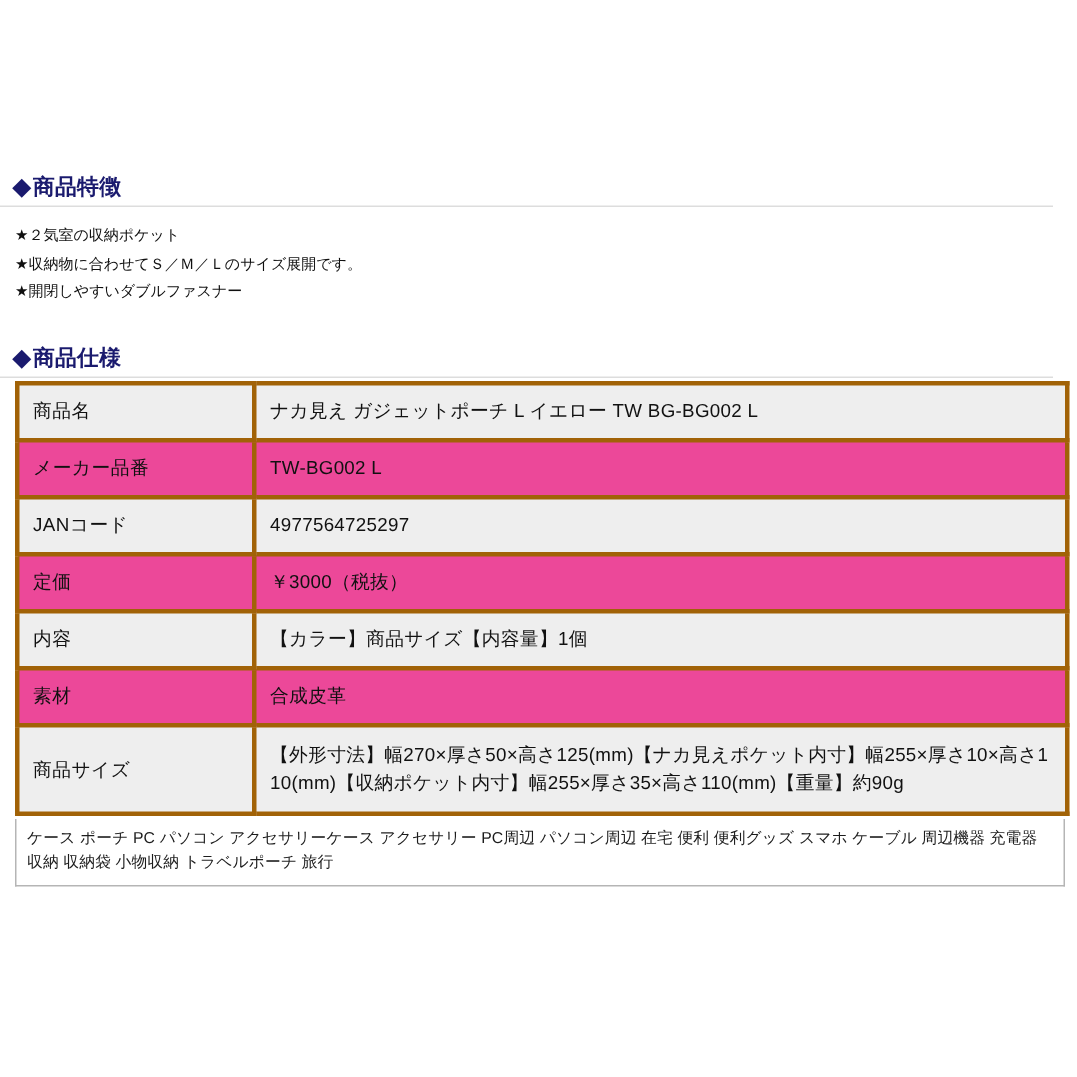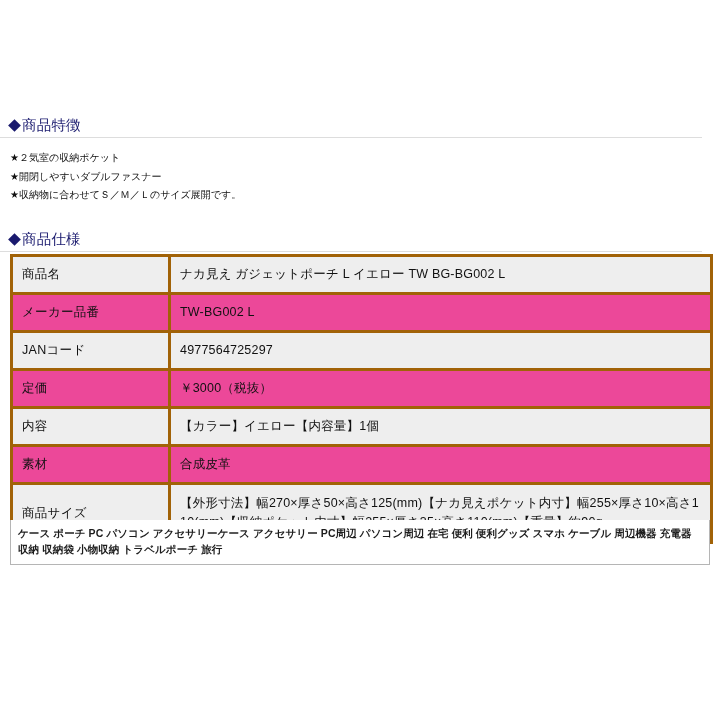--- a/index.html
+++ b/index.html
@@ -22,21 +22,21 @@
     box-sizing: border-box;
     background: #ffffff;
   }
 
   
   .section-heading {
     display: flex;
     align-items: center;
     gap: 3px;
     color: #1a1a6e;
-    font-weight: normal;
+    font-weight: bold;
     font-size: 14.5px;
     line-height: 1;
     letter-spacing: 0.2px;
     padding: 0 0 4px 10px;
     border-bottom: 1px solid #dddddd;
     margin: 0 8px 0 0;
   }
   .diamond-icon {
     display: inline-block;
     width: 9px;
@@ -90,50 +90,49 @@
   .spec-table tr.even td { background: #ec4899; }
   .spec-table td.label { letter-spacing: 0.3px; }
   .spec-table td.value { letter-spacing: 0.2px; }
   .spec-table tr.tall td { padding-top: 9px; padding-bottom: 9px; }
   .spec-table td.value.empty { min-height: 19px; }
 
   
   .keywords {
     position: absolute;
     left: 10px;
-    top: 520px;
+    top: 546px;
     width: 700px;
     box-sizing: border-box;
     border: 1px solid #b5b5b5;
     border-top: none;
     background: #ffffff;
     padding: 5px 7px 7px 7px;
     font-size: 10.5px;
     line-height: 16px;
     color: #1c1c1c;
     letter-spacing: 0.1px;
-    font-weight: bold;
   }
 </style>
 </head>
 <body>
 
 <div class="page">
 
   <div id="features-heading-wrap">
     <div class="section-heading">
       <span class="diamond-icon"></span>
       <span class="heading-label">商品特徴</span>
     </div>
   </div>
 
   <div class="features">
     <span class="line">★２気室の収納ポケット</span>
+    <span class="line">★収納物に合わせてＳ／Ｍ／Ｌのサイズ展開です。</span>
     <span class="line">★開閉しやすいダブルファスナー</span>
-    <span class="line">★収納物に合わせてＳ／Ｍ／Ｌのサイズ展開です。</span>
   </div>
 
   <div id="spec-heading-wrap">
     <div class="section-heading">
       <span class="diamond-icon"></span>
       <span class="heading-label">商品仕様</span>
     </div>
   </div>
 
   <table class="spec-table">
@@ -153,21 +152,21 @@
       <tr class="odd">
         <td class="label">JANコード</td>
         <td class="value">4977564725297</td>
       </tr>
       <tr class="even">
         <td class="label">定価</td>
         <td class="value">￥3000（税抜）</td>
       </tr>
       <tr class="odd">
         <td class="label">内容</td>
-        <td class="value">【カラー】イエロー【内容量】1個</td>
+        <td class="value">【カラー】商品サイズ【内容量】1個</td>
       </tr>
       <tr class="even">
         <td class="label">素材</td>
         <td class="value">合成皮革</td>
       </tr>
       <tr class="odd tall">
         <td class="label">商品サイズ</td>
         <td class="value">【外形寸法】幅270×厚さ50×高さ125(mm)【ナカ見えポケット内寸】幅255×厚さ10×高さ110(mm)【収納ポケット内寸】幅255×厚さ35×高さ110(mm)【重量】約90g</td>
       </tr>
     </tbody>

